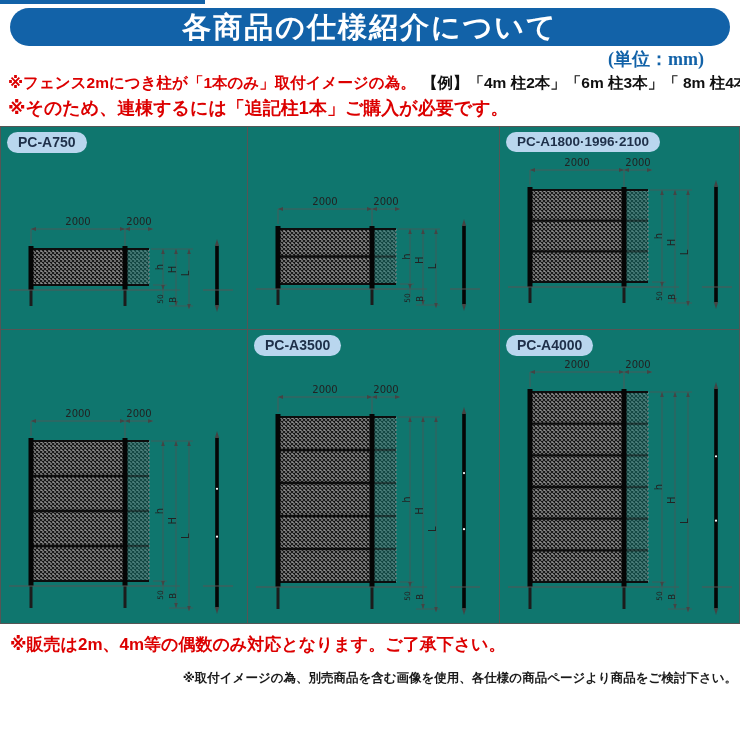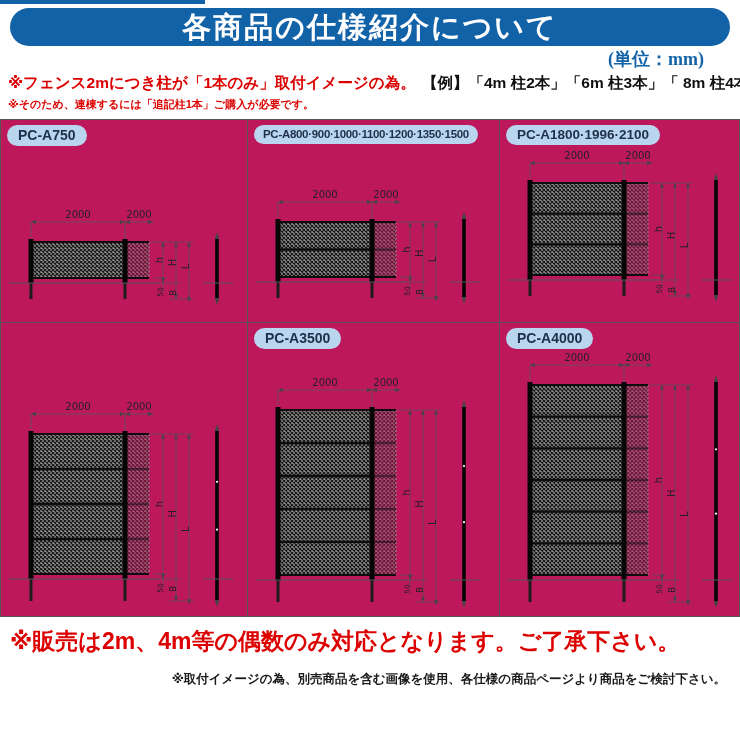--- a/index.html
+++ b/index.html
@@ -9,35 +9,35 @@
   }
   .top-strip{position:absolute;left:0;top:0;width:205px;height:4px;background:var(--blue);}
   .title-bar{margin:8px 10px 0 10px;height:38px;border-radius:19px;background:var(--blue);
     color:#fff;font-weight:bold;font-size:29px;line-height:39px;text-align:center;letter-spacing:2px;}
   .unit-label{text-align:right;padding-right:36px;color:var(--blue);font-weight:bold;font-size:18px;
     margin-top:1px;height:24px;line-height:24px;font-family:Liberation Serif, serif;}
   .notes{margin:2px 6px 0 8px;line-height:1.0;}
   .note-1{font-size:15.5px;font-weight:bold;margin-top:4px;white-space:nowrap;}
   .note-1 .red{color:var(--red);}
   .note-1 .blk{color:#111;margin-left:2px;}
-  .note-2{font-size:11px;font-weight:bold;color:var(--red);margin-top:8px;}
+  .note-2{font-size:18px;font-weight:bold;color:var(--red);margin-top:8px;}
   .note-3{font-size:20px;font-weight:bold;color:var(--red);margin-top:7px;white-space:nowrap;}
   .grid{margin-top:9px;display:grid;grid-template-columns:247px 252px 239px;
     grid-template-rows:203px 293px;border:1px solid var(--line);width:740px;box-sizing:border-box;}
   .cell{position:relative;border-right:1px solid var(--line);border-bottom:1px solid var(--line);
-    overflow:hidden;background:#be185d;}
+    overflow:hidden;background:#0f766e;}
   .cell:nth-child(3n){border-right:none;}
   .cell:nth-child(n+4){border-bottom:none;}
   .pill{position:absolute;top:5px;left:6px;background:var(--pill-bg);color:var(--pill-tx);
     font-weight:bold;font-size:14px;padding:2px 11px 3px 11px;border-radius:12px;z-index:2;white-space:nowrap;}
   .cell:nth-child(2) .pill{font-size:11.5px;letter-spacing:-0.3px;padding:3px 9px 4px 9px;}
   .cell:nth-child(3) .pill{font-size:13.5px;}
   .diagram{position:absolute;left:0;top:2px;z-index:1;}
-  .footer-red{margin:9px 0 0 10px;color:var(--red);font-weight:bold;font-size:23px;white-space:nowrap;}
-  .footer-small{margin-top:14px;text-align:right;padding-right:14px;color:#1a1a1a;
+  .footer-red{margin:9px 0 0 10px;color:var(--red);font-weight:bold;font-size:17px;white-space:nowrap;}
+  .footer-small{margin-top:14px;text-align:right;padding-right:3px;color:#1a1a1a;
     font-weight:bold;font-size:12.5px;white-space:nowrap;}
 </style>
 </head>
 <body>
 
 <div class="top-strip"></div>
 
 <div class="title-bar">各商品の仕様紹介について</div>
 <div class="unit-label">(単位：mm)</div>
 
@@ -97,21 +97,20 @@
         <text x="162" y="170" font-size="7.5" fill="#222" text-anchor="middle" font-family="DejaVu Sans, sans-serif" transform="rotate(-90 162 170)">50</text>
         <text x="175" y="171" font-size="9" fill="#222" text-anchor="middle" font-family="DejaVu Sans, sans-serif" transform="rotate(-90 175 171)">B</text>
         <rect x="214.2" y="116" width="3.6" height="61" fill="#050505"></rect>
         <polygon points="216,110 213.8,117 218.2,117" fill="#444"></polygon>
         <polygon points="216,183 213.8,176 218.2,176" fill="#444"></polygon>
         <line x1="202" y1="161" x2="232" y2="161" stroke="#555" stroke-width="1"></line>
       </svg>
   </div>
 
   <div class="cell">
-    <div class="pill">PC-A800·900·1000·1100·1200·1350·1500</div>
     <svg class="diagram" xmlns="http://www.w3.org/2000/svg" viewBox="0 0 246 198" width="246" height="198">
         <defs>
           <pattern id="mp1" width="4" height="4" patternUnits="userSpaceOnUse">
             <rect x="0" y="0" width="4" height="4" fill="#8f8f8f"></rect>
             <path d="M0 0L4 4M4 0L0 4" stroke="#141414" stroke-width="1.1"></path>
           </pattern>
         </defs>
         <rect x="124" y="100" width="24" height="55" fill="url(#mp1)" opacity="0.5"></rect>
         <rect x="30" y="100" width="94" height="55" fill="url(#mp1)"></rect>
         <line x1="148" y1="100" x2="148" y2="155" stroke="#888" stroke-width="1" stroke-dasharray="2 2"></line>

